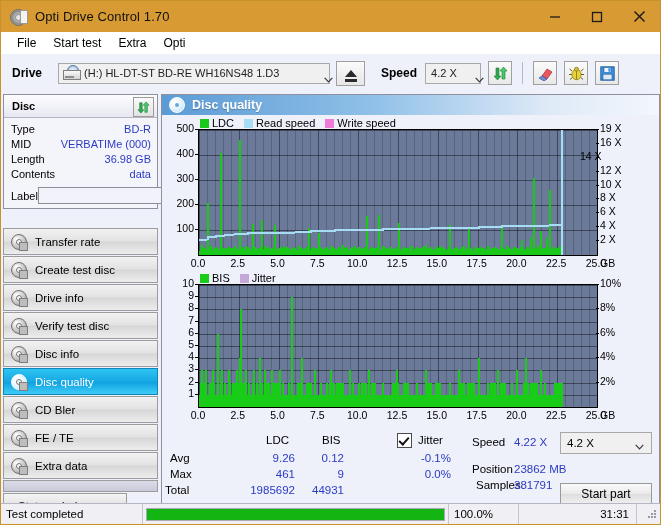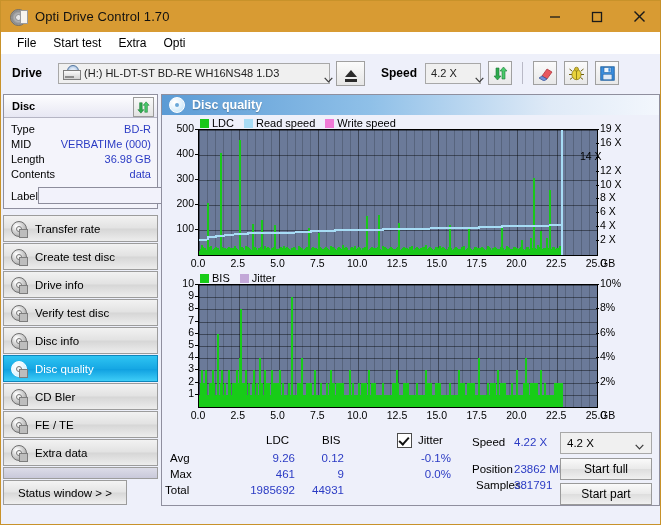--- a/index.html
+++ b/index.html
@@ -203,21 +203,21 @@
     border: 1px solid #8d8a33;
     position: relative;
   }
   .mini-disc::after {
     content: ""; position: absolute; left: 4.5px; top: 4.5px;
     width: 3px; height: 3px; border-radius: 50%; background: #fbfbf0; border: 1px solid #8d8a33;
   }
 
   
   .nav {
-    margin-top: 6px; width: 155px;
+    margin-top: 19px; width: 155px;
   }
   .nav-btn {
     height: 27px; width: 155px;
     background: linear-gradient(#f2f2f2 0%, #e2e2e2 48%, #d6d6d6 52%, #ededed 100%);
     border: 1px solid #9c9c9c;
     box-sizing: border-box;
     margin-bottom: 1px;
     display: flex; align-items: center;
     position: relative;
   }
@@ -1848,19 +1848,38 @@
       <div class="row stat-v" style="left:352px; top:47px;">381791</div>
 
       <div id="speed-combo-bottom">
         <span>4.2 X</span>
         <span style="position:absolute;right:7px;top:7px;">
           <svg class="chev" viewBox="0 0 9 6">
               <polyline points="0.7,0.8 4.5,4.8 8.3,0.8" fill="none" stroke="#3b3b3b" stroke-width="1.2"></polyline>
             </svg>
         </span>
       </div>
-      <div class="btn" id="start-full">Start full</div>
       <div class="btn" id="start-part">Start part</div>
     </div>
   </div>
 
+  <div class="statusbar">
+    <div class="sb-cell sb-text">Test completed</div>
+    <div class="sb-cell sb-prog">
+      <div class="progress">
+          <div class="fill" id="prog-fill" style="width: 100%;"></div>
+        </div>
+    </div>
+    <div class="sb-cell sb-pct">100.0%</div>
+    <div class="sb-cell sb-time">31:31</div>
+    <div class="sb-cell sb-grip">
+      <span class="grip-dots">
+        <i style="left:7px;top:7px"></i>
+          <i style="left:4px;top:7px"></i>
+          <i style="left:7px;top:4px"></i>
+          <i style="left:1px;top:7px"></i>
+          <i style="left:4px;top:4px"></i>
+          <i style="left:7px;top:1px"></i>
+      </span>
+    </div>
+  </div>
 
 </div>
 
 </body></html>

